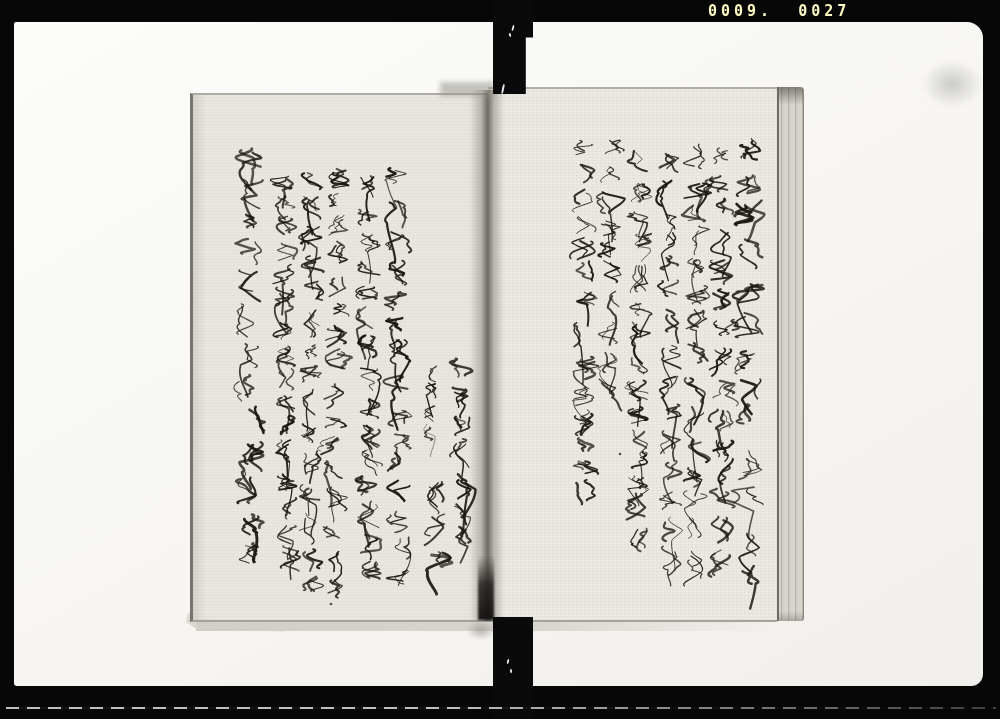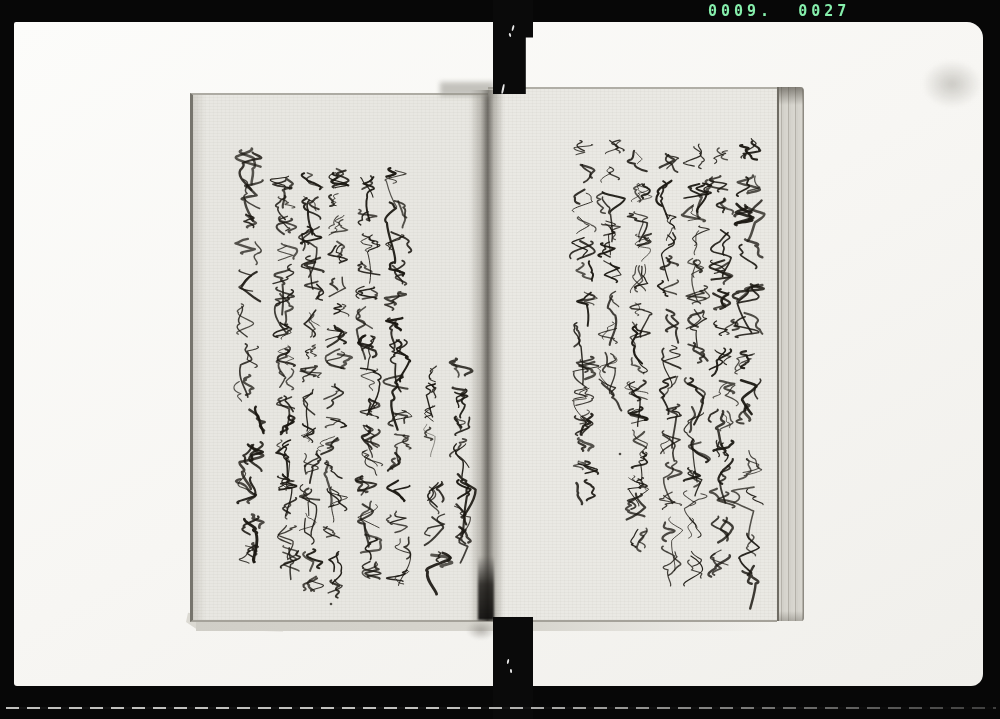--- a/index.html
+++ b/index.html
@@ -2,21 +2,21 @@
 <html><head>
 <meta charset="utf-8">
 <style>
   html,body{margin:0;padding:0;background:#070707;}
   #stage{position:relative;width:1000px;height:719px;background:#070707;overflow:hidden;
          font-family:"DejaVu Sans Mono",monospace;}
   #stage *{box-sizing:border-box;}
   .abs{position:absolute;}
 
   
-  .counter{left:708px;top:2px;z-index:8;color:#86efac;
+  .counter{left:708px;top:2px;z-index:8;color:#fef9c3;
            font:700 15px "DejaVu Sans Mono",monospace;
            letter-spacing:4px;word-spacing:12px;filter:blur(.45px);}
 
   
   .backing{left:14px;top:22px;width:969px;height:664px;z-index:1;
            background:linear-gradient(150deg,#fcfcfa 0%,#f7f6f3 50%,#f0efeb 100%);
            border-radius:2px 16px 12px 3px;}
   .blotch{left:922px;top:60px;width:60px;height:48px;z-index:2;
           background:radial-gradient(ellipse at center,rgba(150,148,140,.45),rgba(150,148,140,0) 70%);
           filter:blur(2px);}

